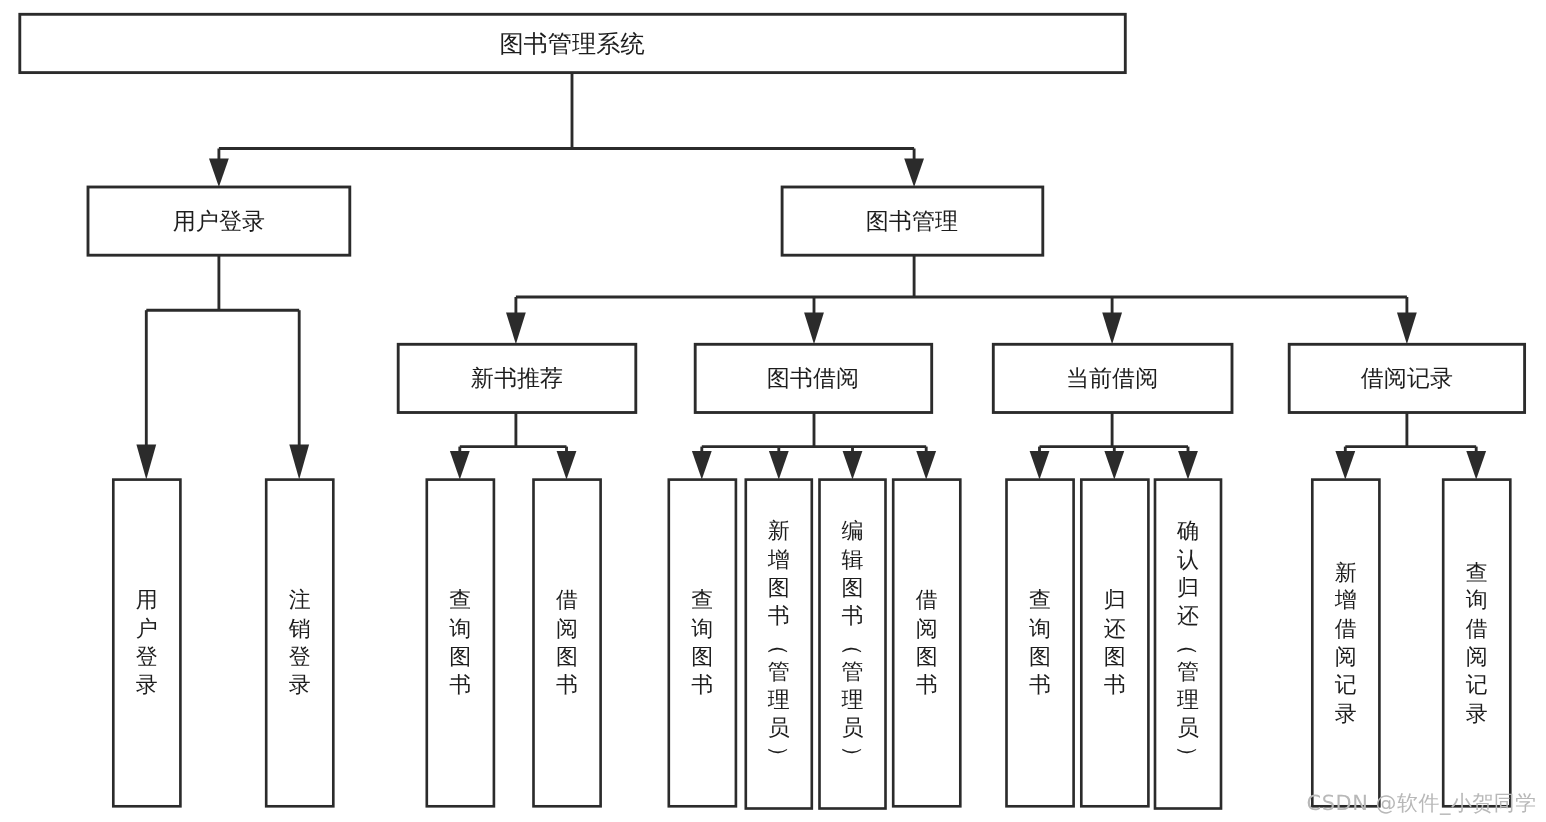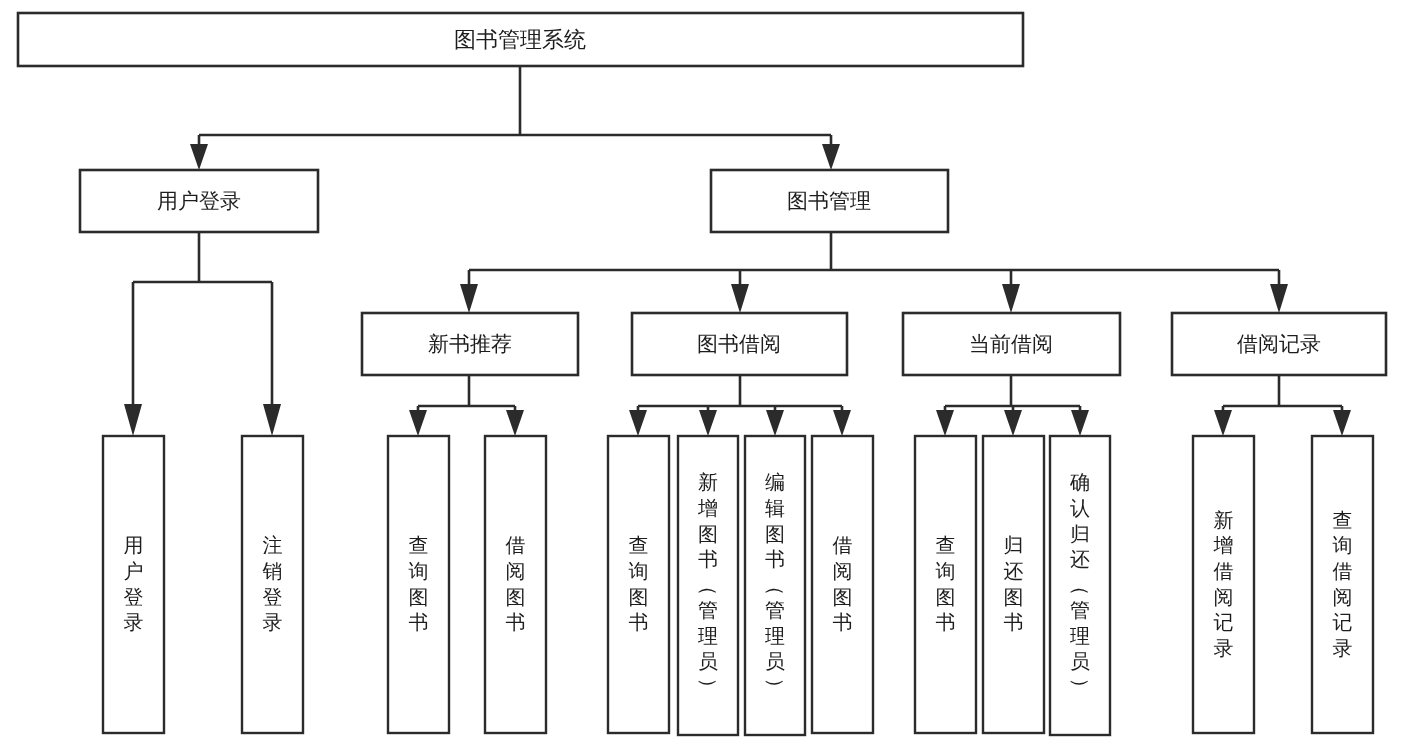--- a/index.html
+++ b/index.html
@@ -215,13 +215,14 @@
   <div class="leaf-label-wrap" style="left:608px; top:436px; width:61px; height:297px;"><span class="ch">查</span><span class="ch">询</span><span class="ch">图</span><span class="ch">书</span></div>
   <div class="leaf-label-wrap" style="left:678px; top:438px; width:60px; height:295px;"><span class="ch">新</span><span class="ch">增</span><span class="ch">图</span><span class="ch">书</span><span class="ch rot">（</span><span class="ch">管</span><span class="ch">理</span><span class="ch">员</span><span class="ch rot">）</span></div>
   <div class="leaf-label-wrap" style="left:745px; top:438px; width:60px; height:295px;"><span class="ch">编</span><span class="ch">辑</span><span class="ch">图</span><span class="ch">书</span><span class="ch rot">（</span><span class="ch">管</span><span class="ch">理</span><span class="ch">员</span><span class="ch rot">）</span></div>
   <div class="leaf-label-wrap" style="left:812px; top:436px; width:61px; height:297px;"><span class="ch">借</span><span class="ch">阅</span><span class="ch">图</span><span class="ch">书</span></div>
   <div class="leaf-label-wrap" style="left:915px; top:436px; width:61px; height:297px;"><span class="ch">查</span><span class="ch">询</span><span class="ch">图</span><span class="ch">书</span></div>
   <div class="leaf-label-wrap" style="left:983px; top:436px; width:61px; height:297px;"><span class="ch">归</span><span class="ch">还</span><span class="ch">图</span><span class="ch">书</span></div>
   <div class="leaf-label-wrap" style="left:1050px; top:438px; width:60px; height:295px;"><span class="ch">确</span><span class="ch">认</span><span class="ch">归</span><span class="ch">还</span><span class="ch rot">（</span><span class="ch">管</span><span class="ch">理</span><span class="ch">员</span><span class="ch rot">）</span></div>
   <div class="leaf-label-wrap" style="left:1193px; top:436px; width:61px; height:297px;"><span class="ch">新</span><span class="ch">增</span><span class="ch">借</span><span class="ch">阅</span><span class="ch">记</span><span class="ch">录</span></div>
   <div class="leaf-label-wrap" style="left:1312px; top:436px; width:61px; height:297px;"><span class="ch">查</span><span class="ch">询</span><span class="ch">借</span><span class="ch">阅</span><span class="ch">记</span><span class="ch">录</span></div>
 
+  <div class="watermark">CSDN @软件_小贺同学</div>
 </div>
 
 </body></html>

